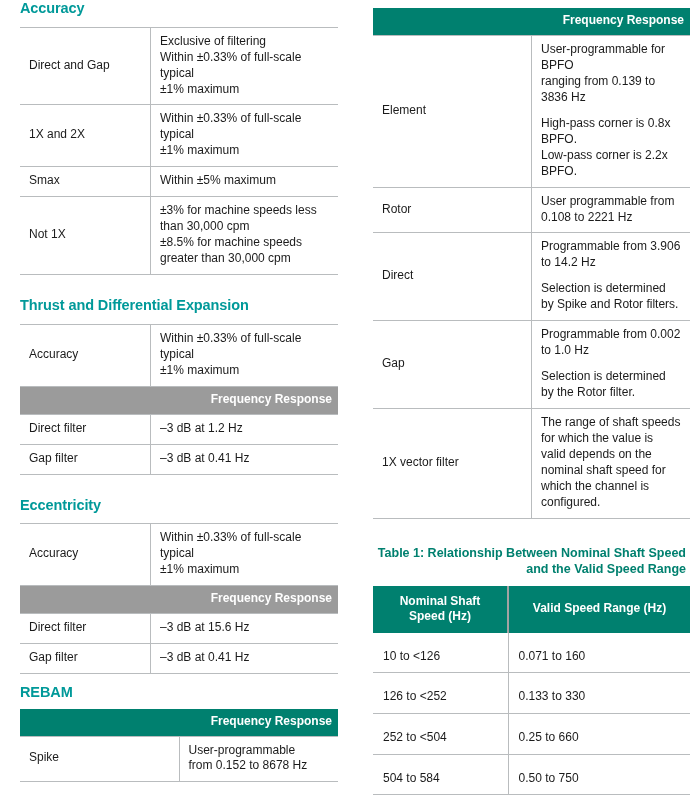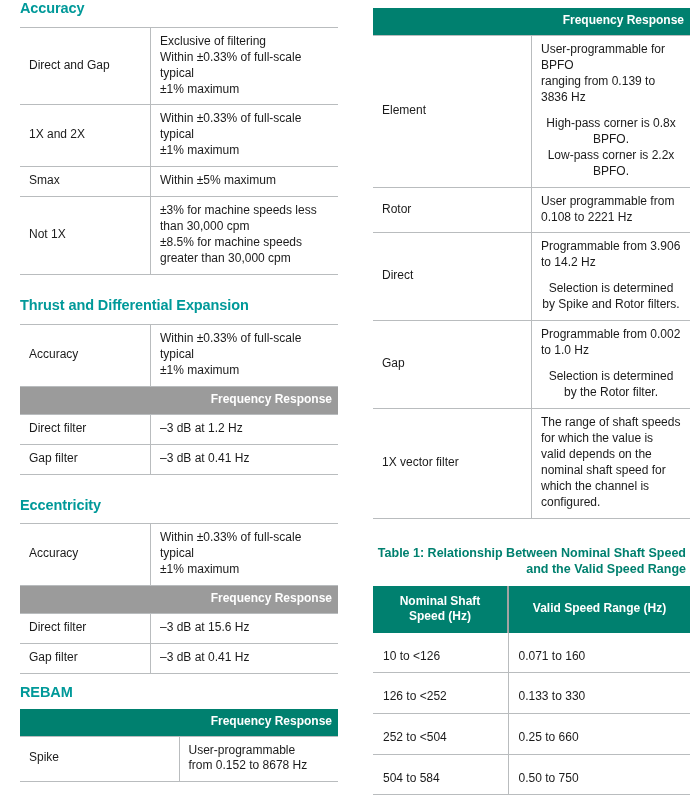--- a/index.html
+++ b/index.html
@@ -77,21 +77,21 @@
     padding: 5px 6px 6px 6px;
     font-size: 12px;
   }
   table.spec tr.band-teal th { background: #00806f; }
   table.spec tr.band-gray th { background: #9b9b9b; }
 
   .c-left-key  { width: 112px; }
   .c-right-key { width: 115px; }
 
   .cell-para { margin: 0; }
-  .cell-para + .cell-para { margin-top: 10px; text-align: center; }
+  .cell-para + .cell-para { margin-top: 10px; }
 
   
   table.t1 {
     border-collapse: collapse;
     width: 100%;
     table-layout: fixed;
     font-size: 12px;
   }
   table.t1 th {
     background: #00806f;

